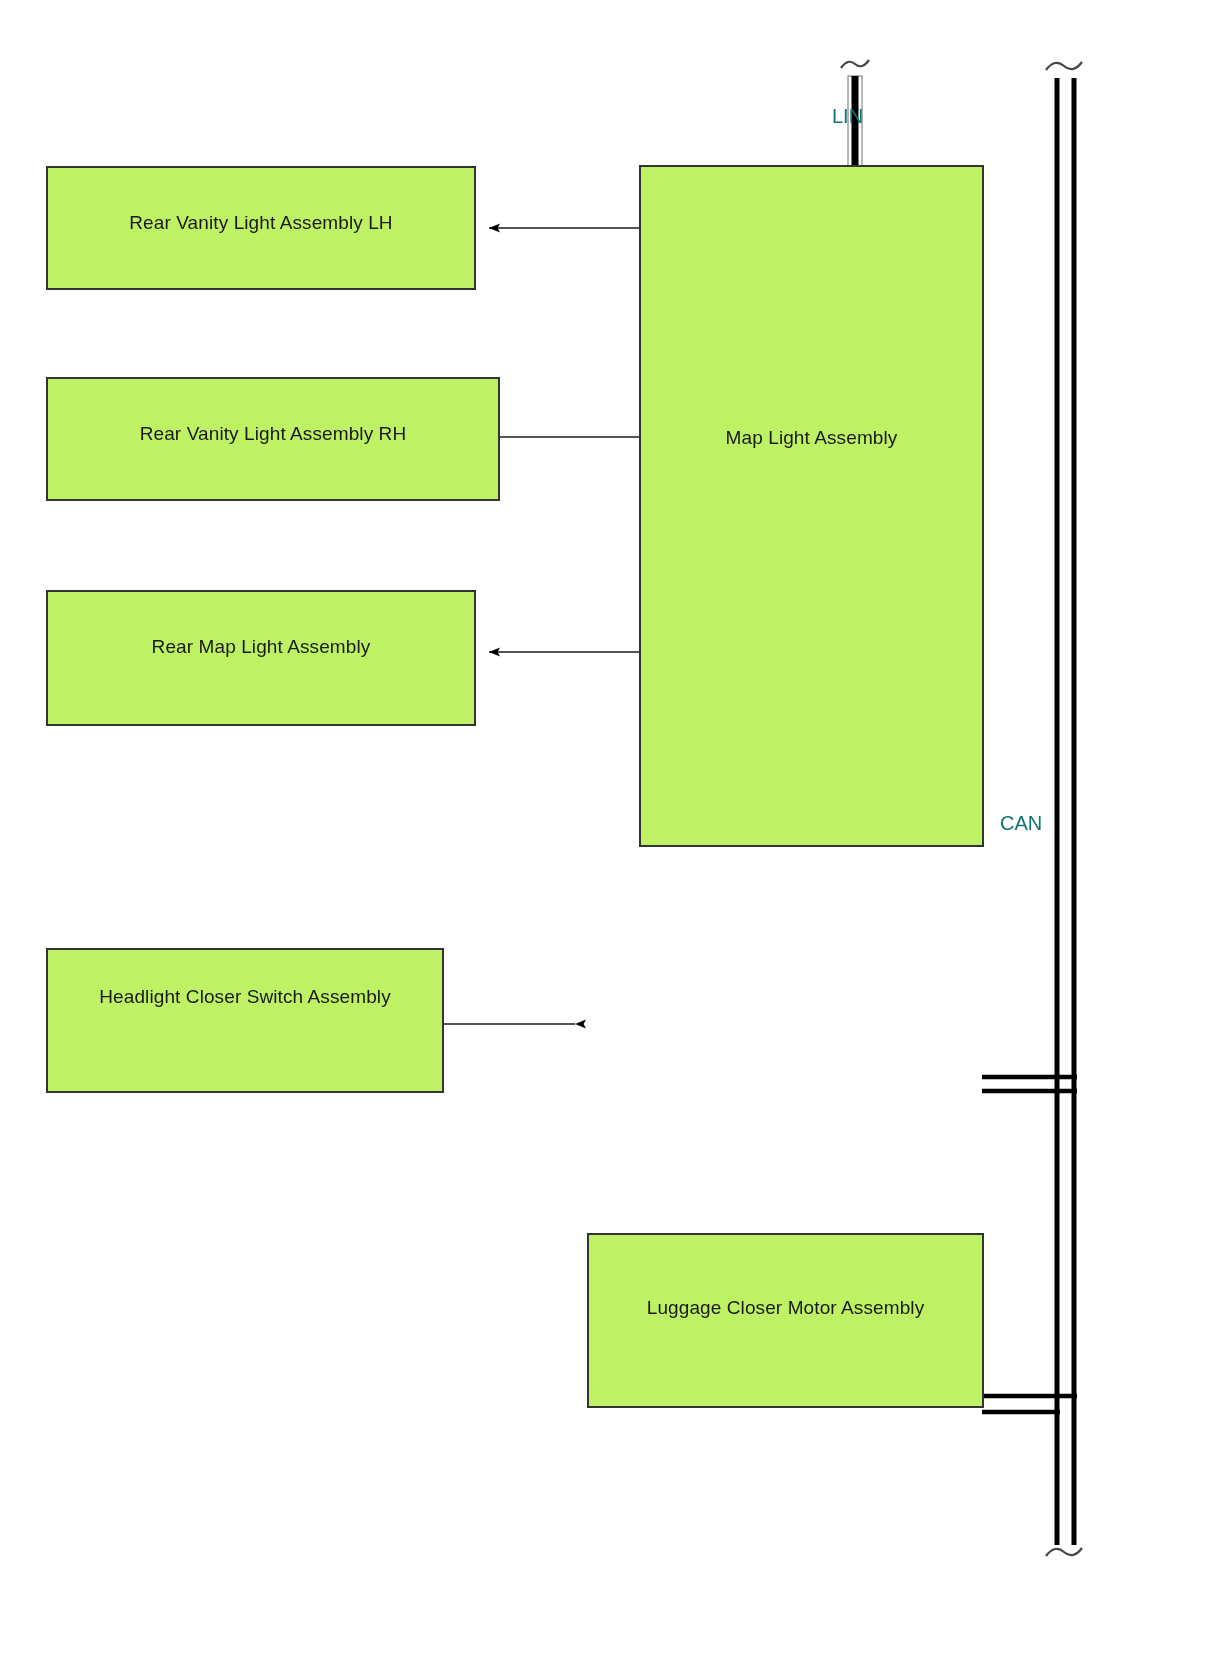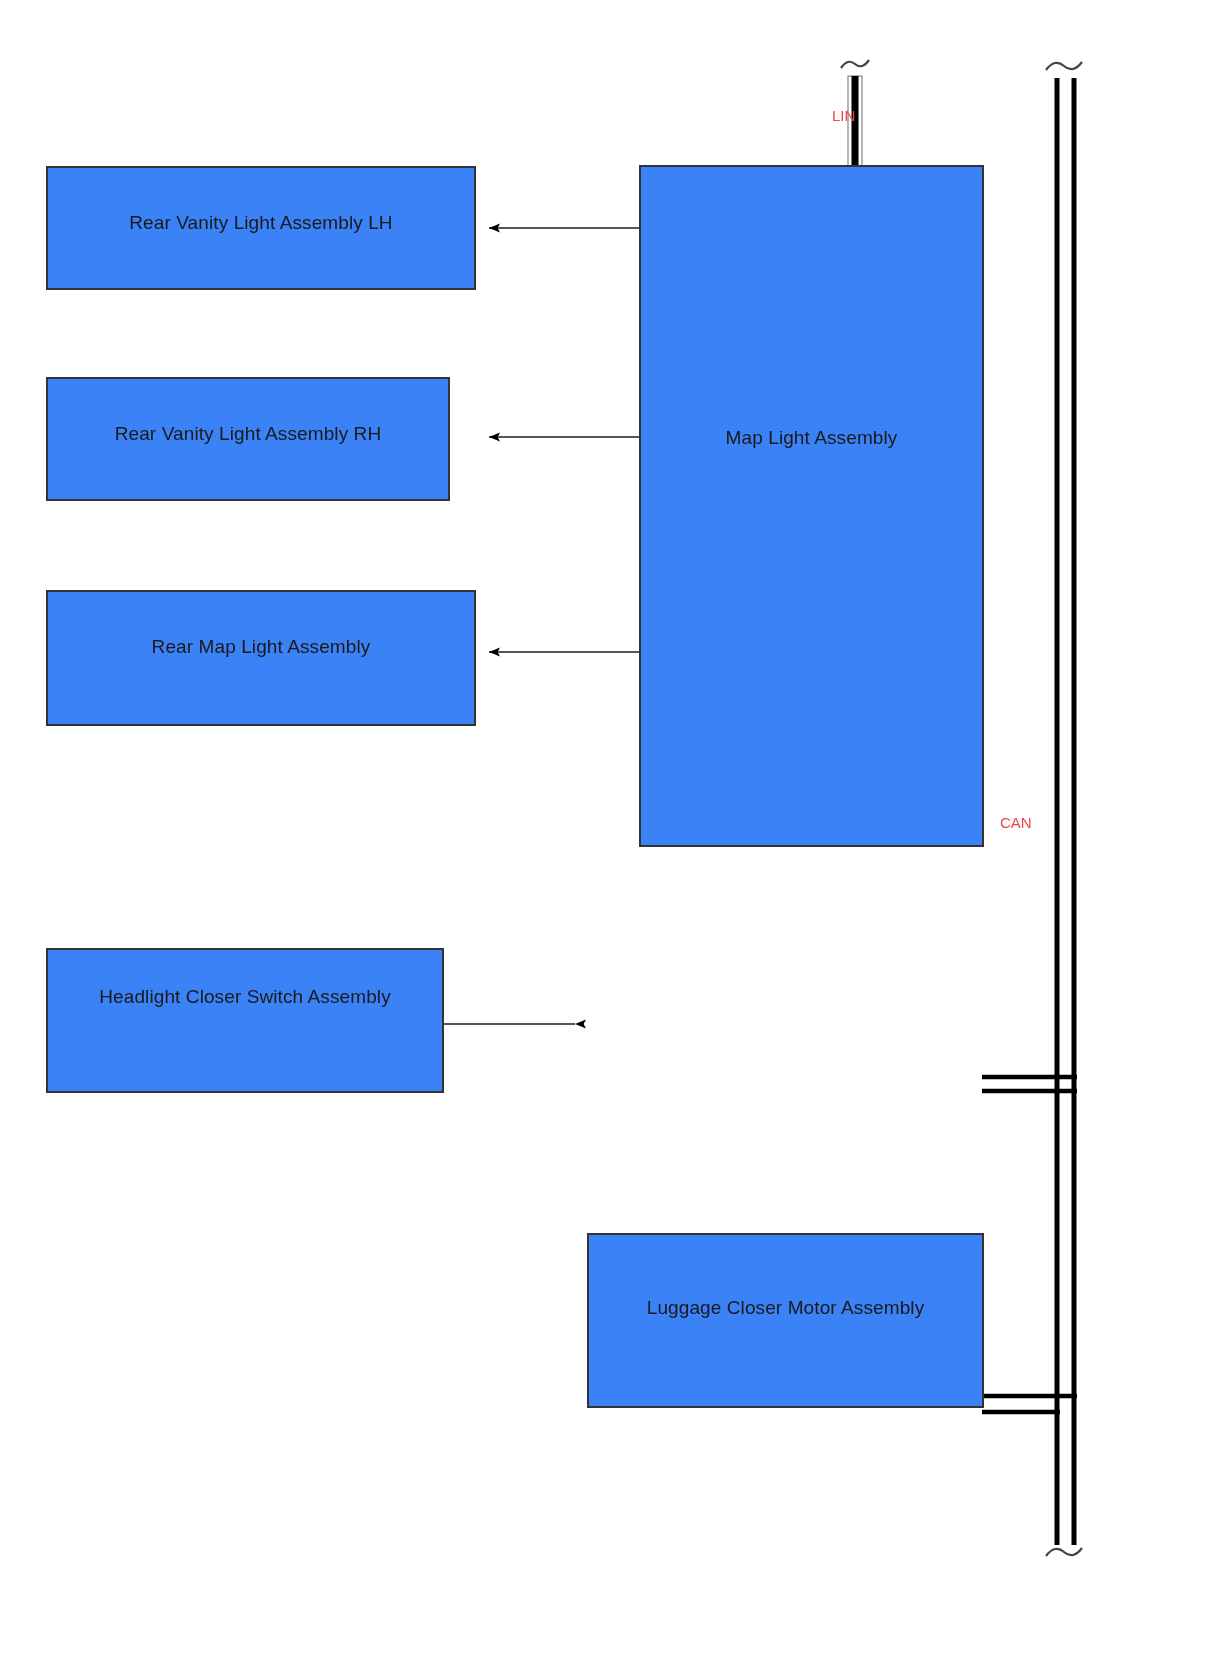--- a/index.html
+++ b/index.html
@@ -5,38 +5,38 @@
   html,body{margin:0;padding:0;background:#ffffff;}
   body{
     width:1210px;height:1668px;position:relative;overflow:hidden;
     font-family:"Liberation Sans","DejaVu Sans",sans-serif;
     color:#1a1a1a;
   }
   #stage{position:absolute;left:0;top:0;width:1210px;height:1668px;}
   .node{
     position:absolute;
     border:2px solid #333333;
-    background:#3b82f6;
+    background:#bef264;
     box-sizing:border-box;
   }
   .node-label{
     position:absolute;
     left:0;right:0;
     text-align:center;
     font-size:19px;
     line-height:22px;
     color:#1a1a1a;
     letter-spacing:0.1px;
     white-space:nowrap;
   }
   .busname{
     position:absolute;
-    font-size:15px;
+    font-size:20px;
     line-height:22px;
-    color:#ef4444;
+    color:#0f766e;
     white-space:nowrap;
   }
   svg.wires{position:absolute;left:0;top:0;width:1210px;height:1668px;overflow:visible;}
 </style>
 </head>
 <body>
 
 <div id="stage">
 
   <svg class="wires" viewBox="0 0 1210 1668" xmlns="http://www.w3.org/2000/svg">
@@ -82,21 +82,21 @@
     <g>
       <line x1="982" y1="1396" x2="1077" y2="1396" stroke="#000000" stroke-width="4.5"></line>
       <line x1="982" y1="1412" x2="1060" y2="1412" stroke="#000000" stroke-width="4.5"></line>
     </g>
   </svg>
 
   <div class="node" style="left:46px;top:166px;width:430px;height:124px;">
     <div class="node-label" style="top:44px;">Rear Vanity Light Assembly LH</div>
   </div>
 
-  <div class="node" style="left:46px;top:377px;width:404px;height:124px;">
+  <div class="node" style="left:46px;top:377px;width:454px;height:124px;">
     <div class="node-label" style="top:44px;">Rear Vanity Light Assembly RH</div>
   </div>
 
   <div class="node" style="left:46px;top:590px;width:430px;height:136px;">
     <div class="node-label" style="top:44px;">Rear Map Light Assembly</div>
   </div>
 
   <div class="node" style="left:639px;top:165px;width:345px;height:682px;">
     <div class="node-label" style="top:260px;">Map Light Assembly</div>
   </div>

